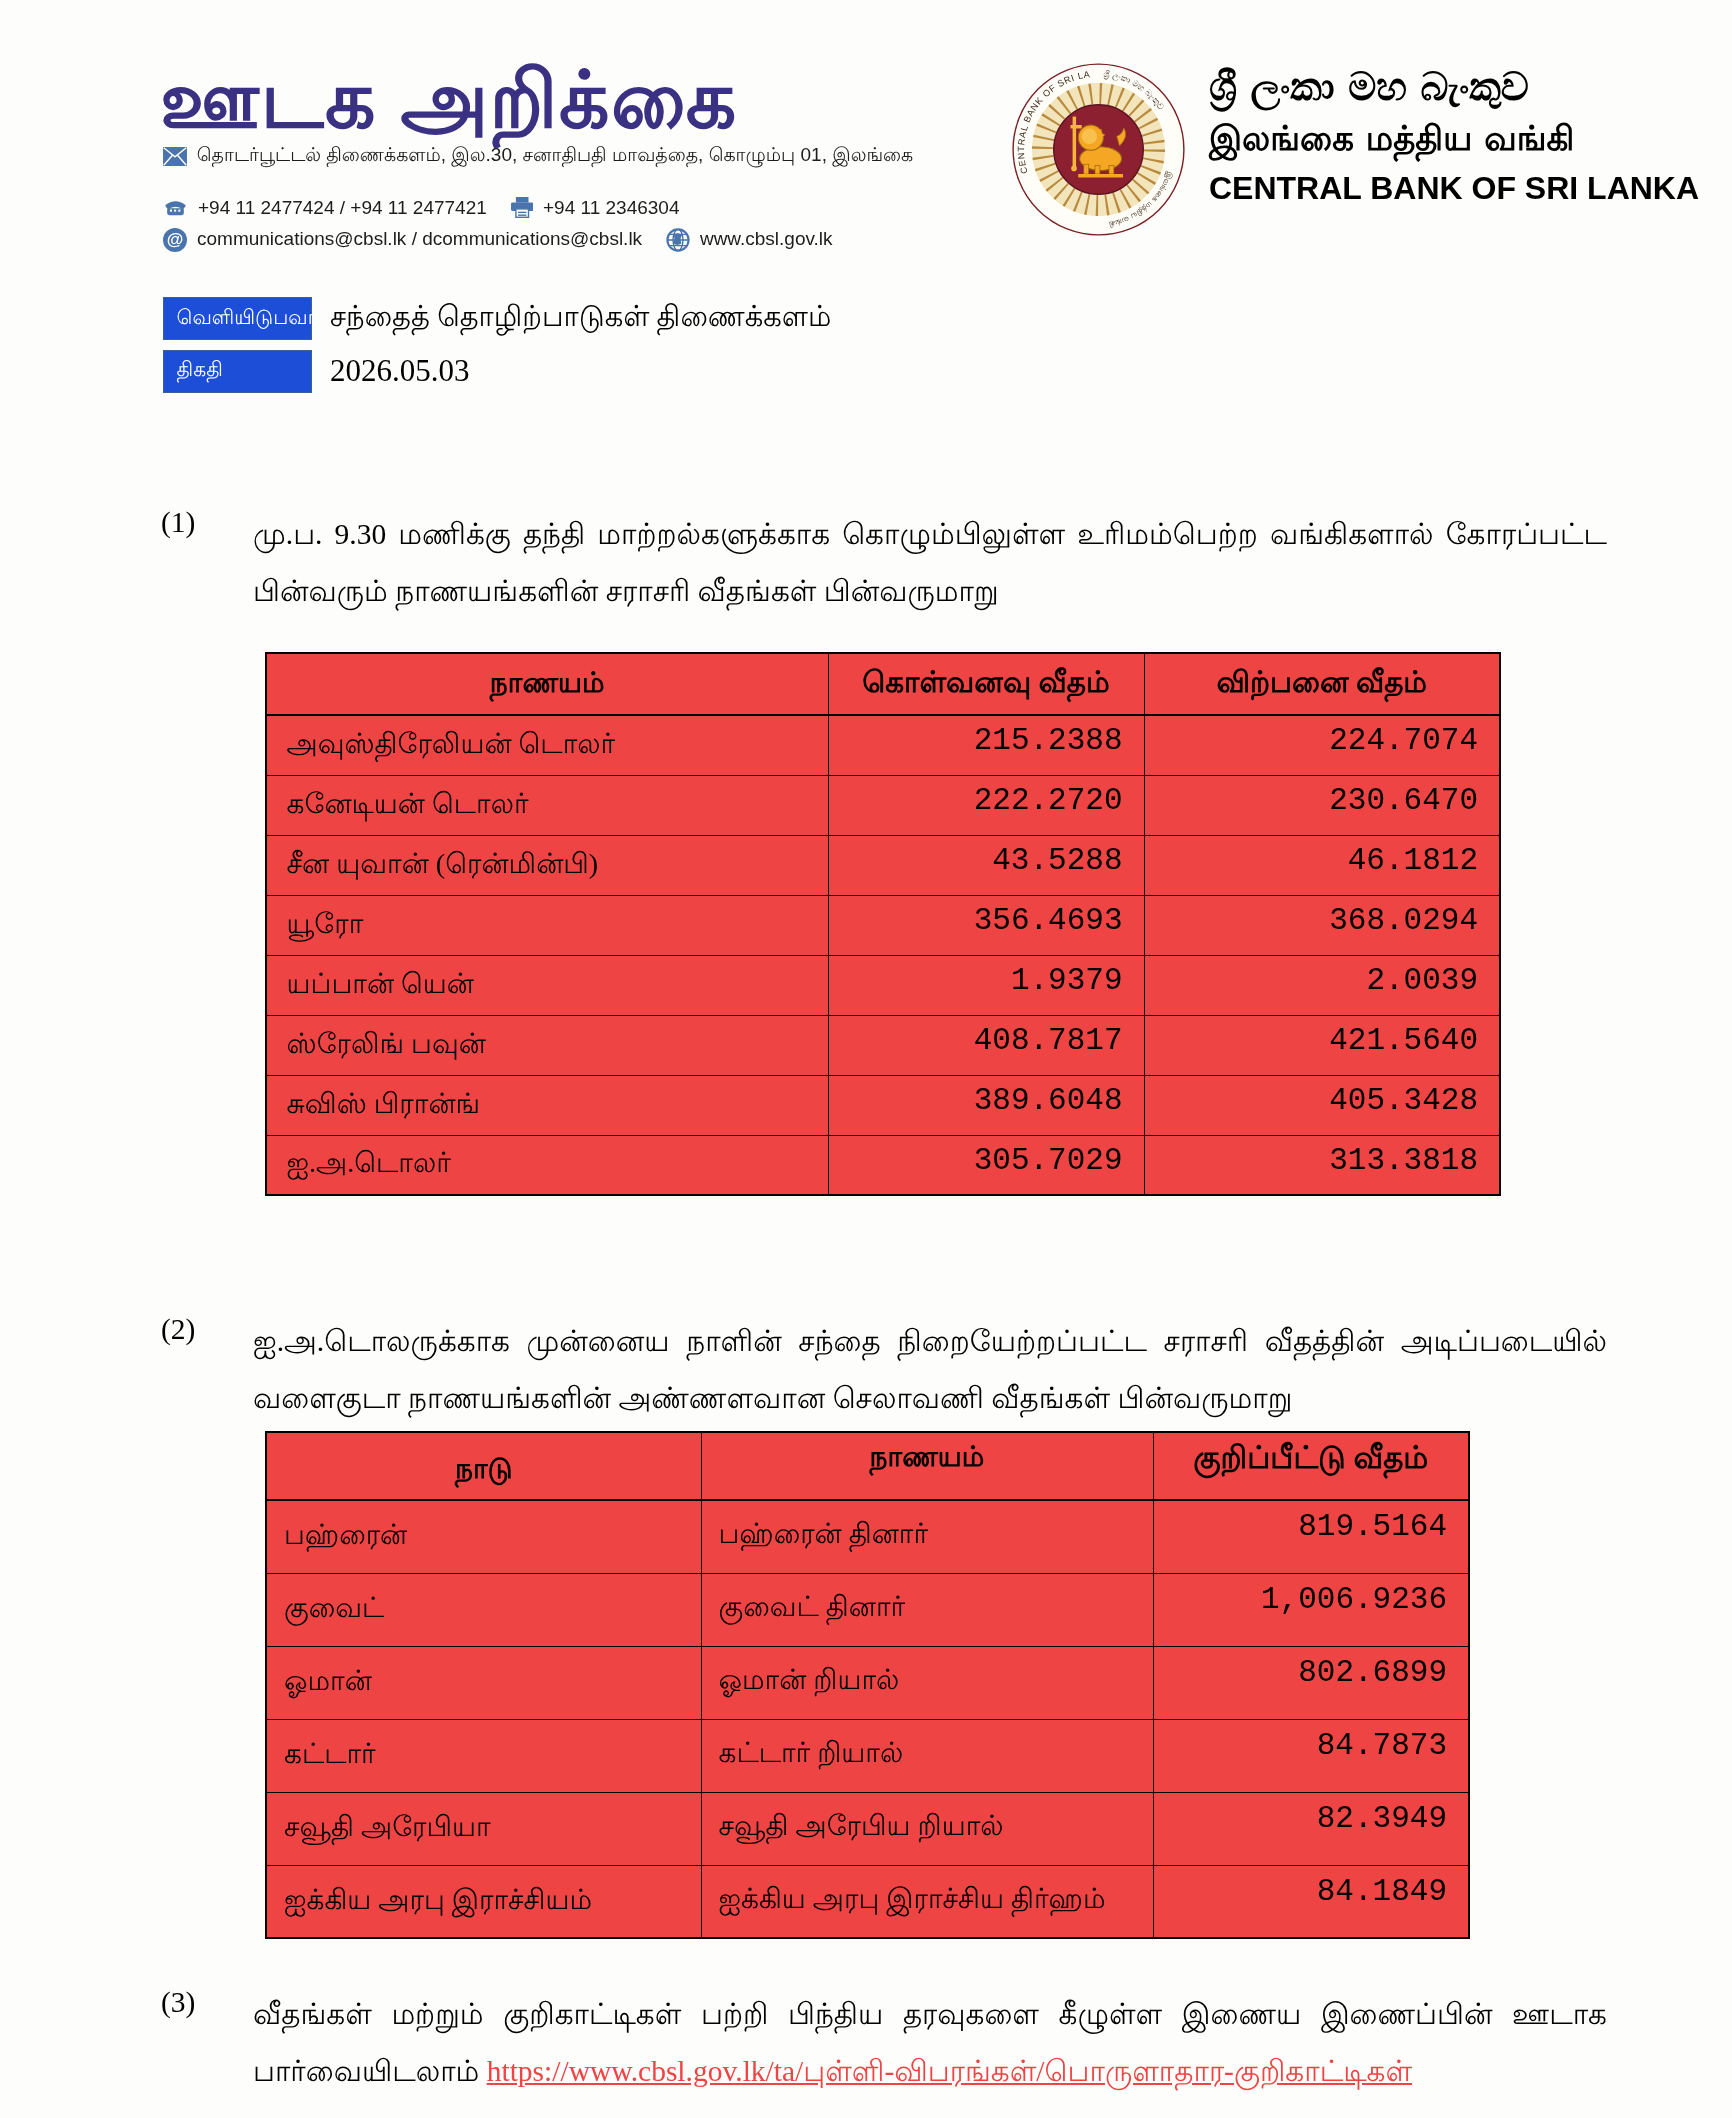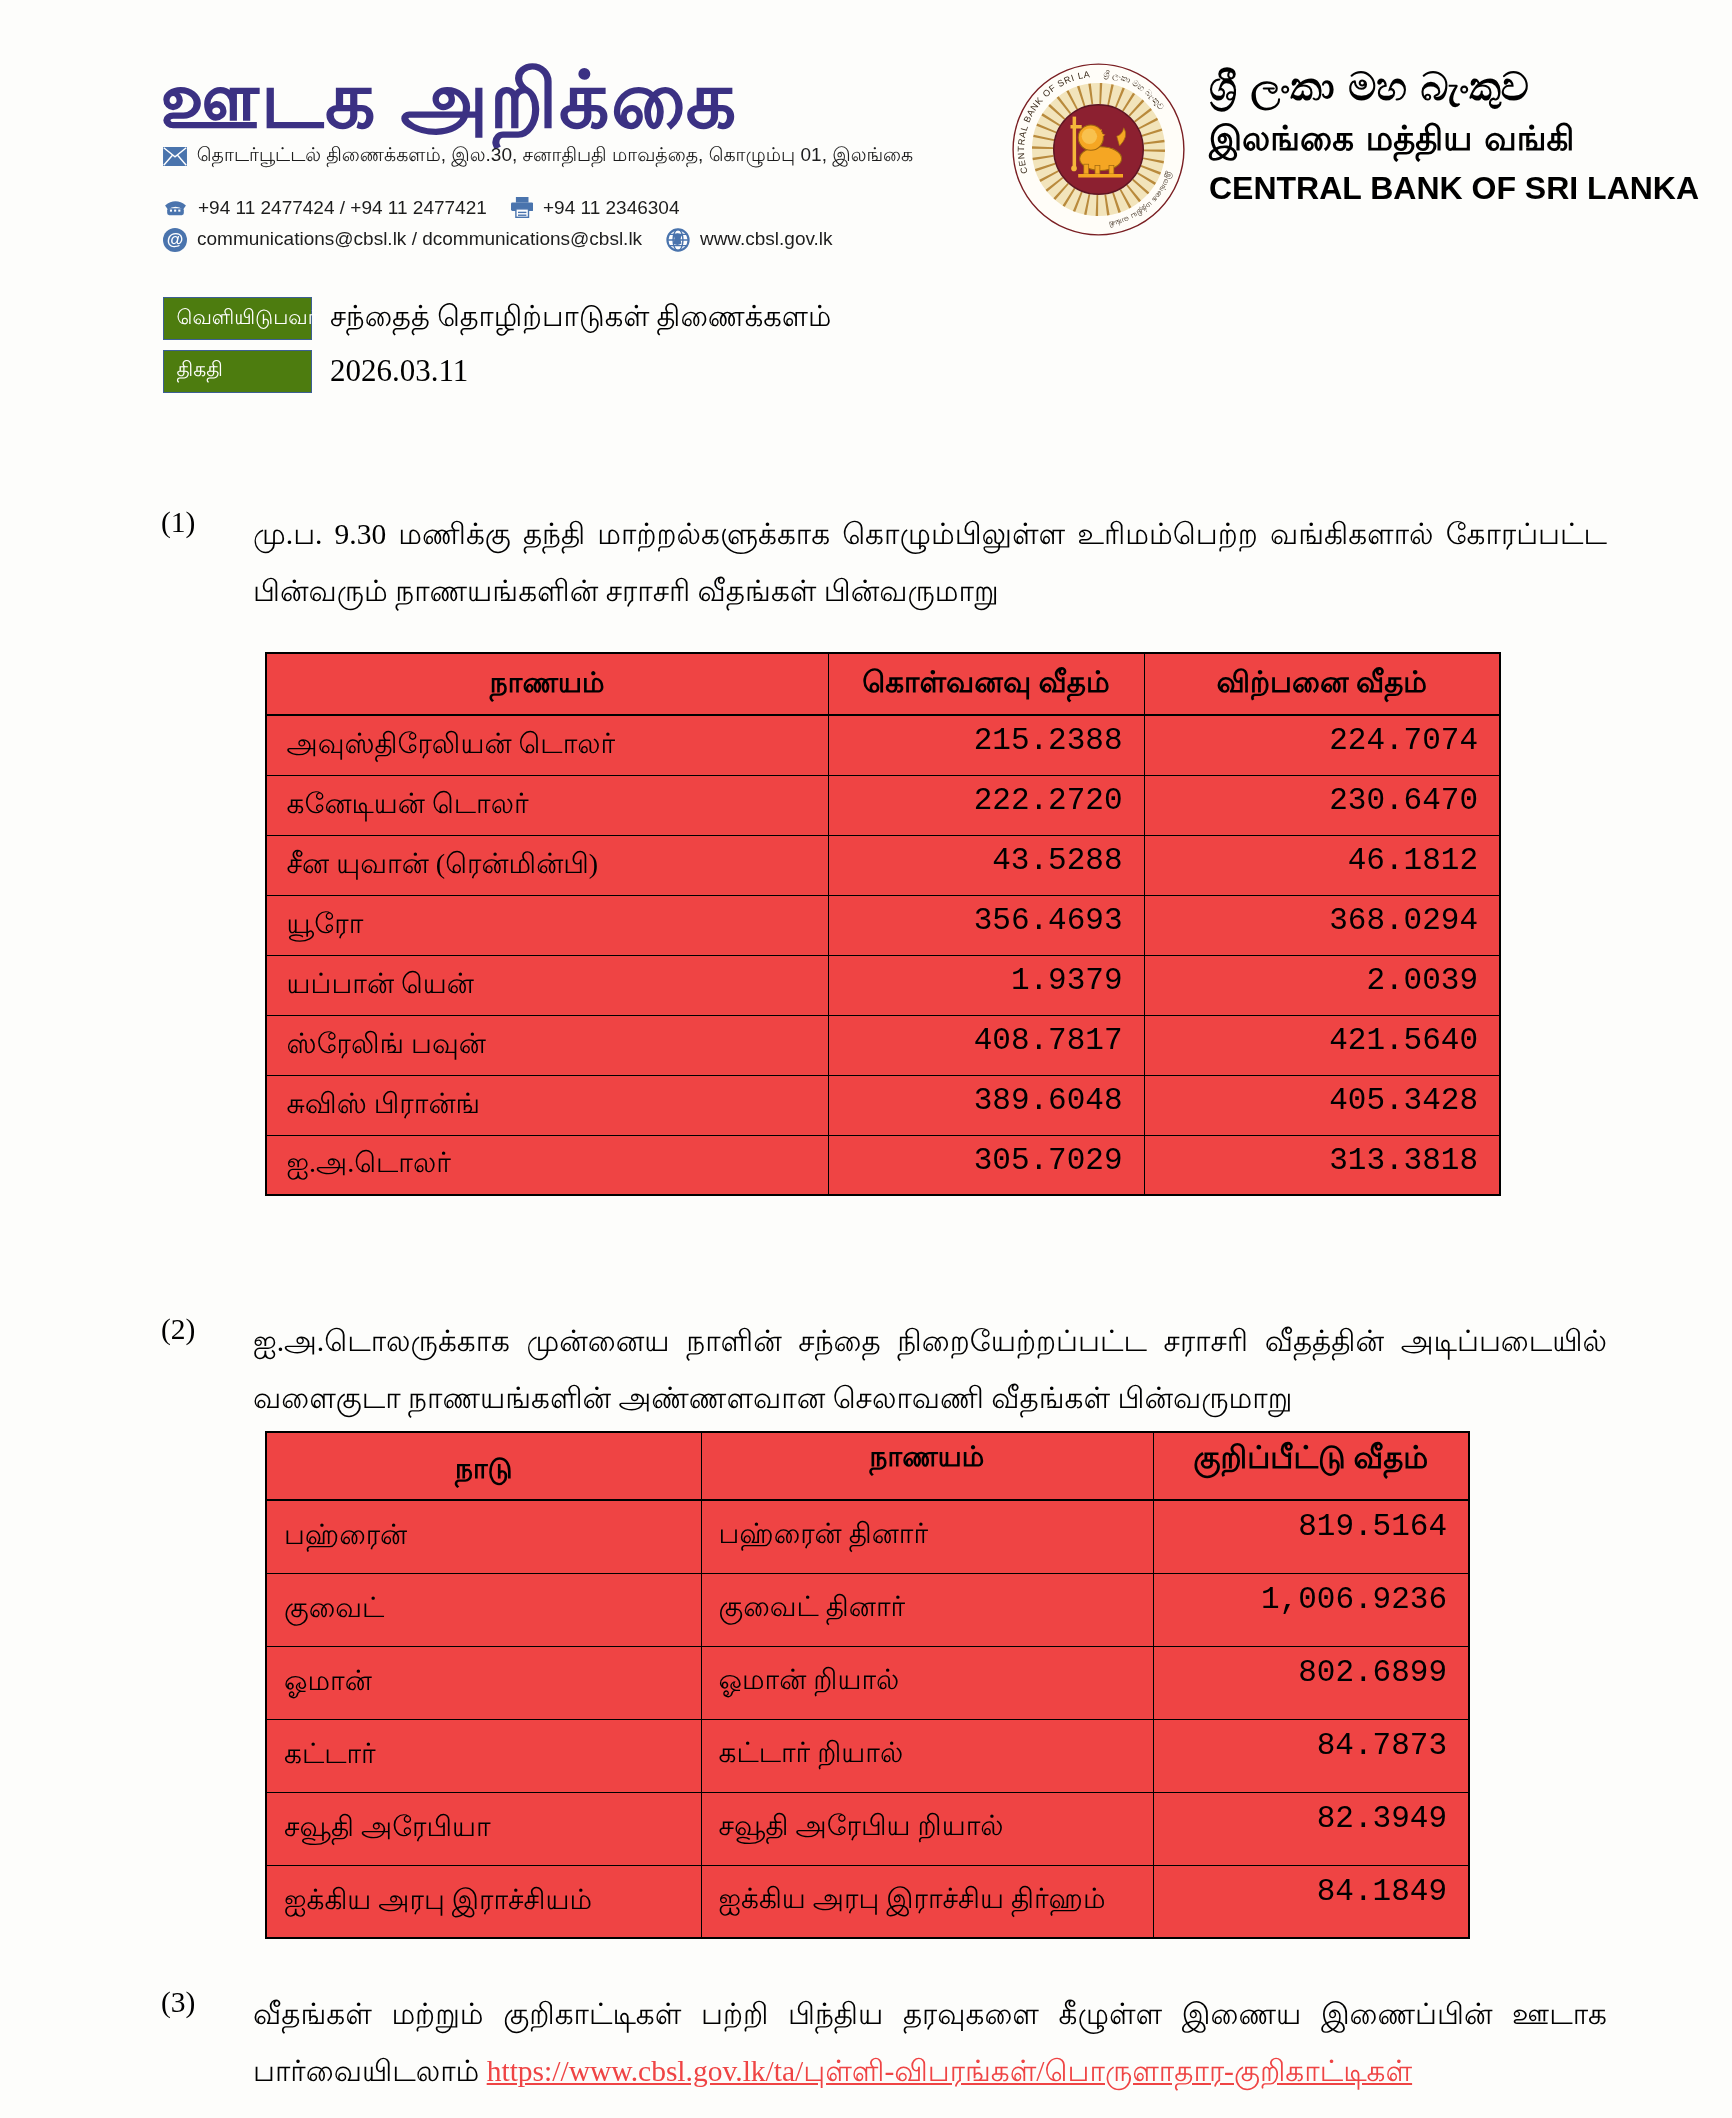--- a/index.html
+++ b/index.html
@@ -21,21 +21,21 @@
 
   .seal{left:1011px;top:62px;width:175px;height:175px;}
   .banknames{left:1209px;top:67px;line-height:1;}
   .bn-si{font-size:39px;font-weight:bold;margin-bottom:15.4px;font-family:"DejaVu Sans",sans-serif;}
   .bn-ta{font-size:34px;font-weight:bold;margin-bottom:17px;font-family:"DejaVu Sans",sans-serif;}
   .bn-en{font-size:32px;font-weight:900;font-family:"Liberation Sans",sans-serif;letter-spacing:0px;}
 
   
   .meta{left:163px;top:297px;}
   .meta .mrow{display:flex;align-items:center;margin-bottom:9.8px;height:43px;}
-  .mlabel{width:149px;height:43px;background:#4d7c0f;border:1.4px solid #3c5f94;box-sizing:border-box;
+  .mlabel{width:149px;height:43px;background:#1d4ed8;border:1.4px solid #3c5f94;box-sizing:border-box;
     color:#fff;font-family:"Liberation Sans",sans-serif;font-size:20.3px;
     display:flex;align-items:center;padding-left:12.6px;}
   .mval{margin-left:18px;font-size:29px;}
   .mval.date{font-size:31px;}
 
   
   .sec{width:1446px;}
   .sec .num{position:absolute;left:0;top:0;font-size:29.5px;}
   .sec .ptext{margin-left:92px;font-size:29.5px;line-height:1.93;text-align:justify;}
   .sec1{left:161px;top:506px;}
@@ -175,21 +175,21 @@
   <div class="bn-en">CENTRAL BANK OF SRI LANKA</div>
 </div>
 
 <div class="abs meta">
   <div class="mrow">
     <div class="mlabel">வெளியிடுபவர்</div>
     <div class="mval">சந்தைத்  தொழிற்பாடுகள்  திணைக்களம்</div>
   </div>
   <div class="mrow">
     <div class="mlabel">திகதி</div>
-    <div class="mval date">2026.03.11</div>
+    <div class="mval date">2026.05.03</div>
   </div>
 </div>
 
 <div class="abs sec sec1">
   <span class="num">(1)</span>
   <div class="ptext">மு.ப. 9.30 மணிக்கு தந்தி மாற்றல்களுக்காக கொழும்பிலுள்ள உரிமம்பெற்ற வங்கிகளால் கோரப்பட்ட பின்வரும் நாணயங்களின் சராசரி வீதங்கள் பின்வருமாறு</div>
 </div>
 
 <table class="t1">
     <tbody>

